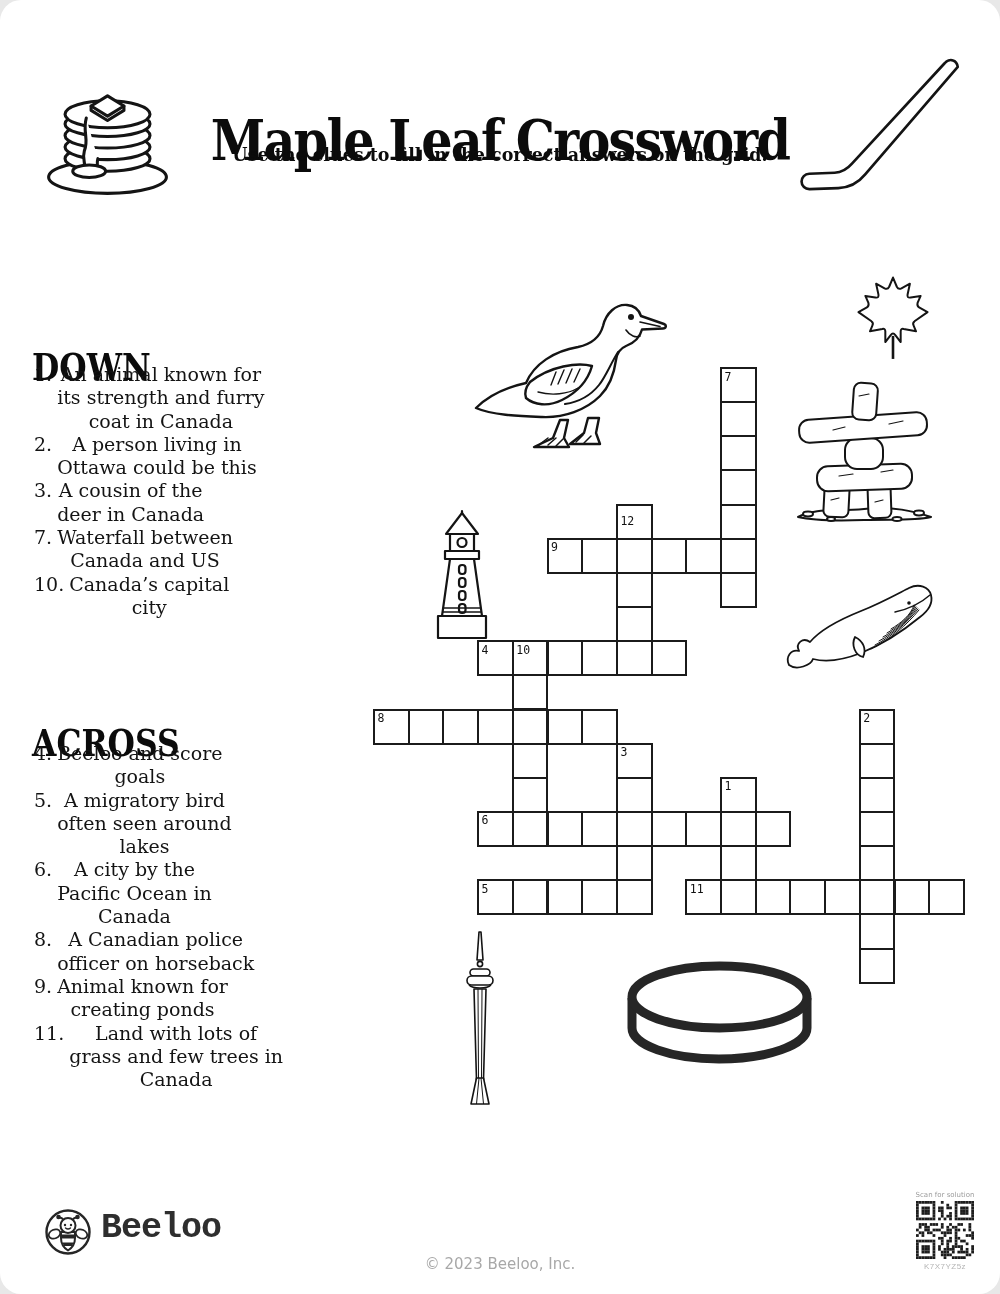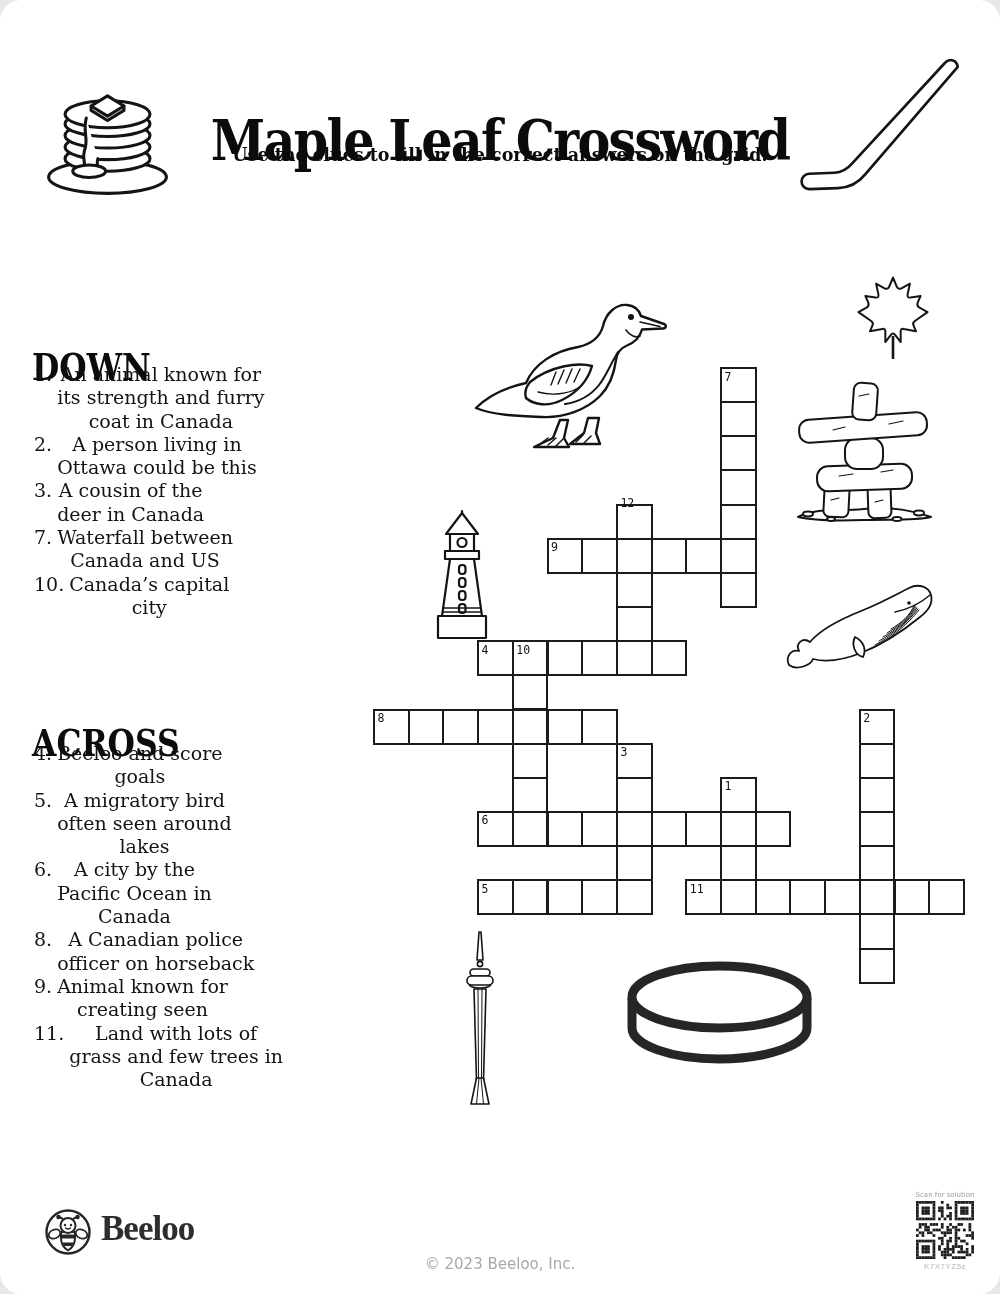--- a/index.html
+++ b/index.html
@@ -25,21 +25,21 @@
   .clue .num{flex:0 0 auto;font-weight:normal;}
   .clue .txt{white-space:pre-line;text-align:center;}
 
   
   #crossword-grid{position:absolute;}
   .cell{position:absolute;box-sizing:border-box;border:2px solid #1b1b1b;background:transparent;}
   .cellnum{position:absolute;font-family:"DejaVu Sans Mono",monospace;font-size:11.5px;
            line-height:12px;color:#111;}
 
   
-  .wordmark{position:absolute;left:101px;top:1211px;font-family:Liberation Serif, serif;
+  .wordmark{position:absolute;left:101px;top:1211px;font-family:Liberation Mono, monospace;
             font-weight:bold;font-size:35px;letter-spacing:-1px;color:#2e2e2e;line-height:1;}
   .copyright{position:absolute;left:0;top:1255px;width:1000px;text-align:center;
             font-family:"DejaVu Sans",sans-serif;font-size:15px;color:#a8a8a8;}
   .qr-caption{position:absolute;left:912px;top:1191px;width:66px;text-align:center;
             font-family:"DejaVu Sans",sans-serif;font-size:7px;color:#9b9b9b;}
   .qr-id{position:absolute;left:912px;top:1262px;width:66px;text-align:center;
             font-family:Liberation Sans, sans-serif;font-size:8px;color:#b5b5b5;letter-spacing:.5px;}
 </style>
 </head>
 <body>
@@ -120,21 +120,21 @@
 Canada</span>
       </li>
       <li class="clue">
         <span class="num">8.</span>
         <span class="txt">A Canadian police
 officer on horseback</span>
       </li>
       <li class="clue">
         <span class="num">9.</span>
         <span class="txt">Animal known for
-creating seen</span>
+creating ponds</span>
       </li>
       <li class="clue">
         <span class="num">11.</span>
         <span class="txt">Land with lots of
 grass and few trees in
 Canada</span>
       </li>
     </ul>
 
   <svg class="abs" style="left:468px;top:292px" width="210" height="175" viewBox="0 0 210 175">
@@ -298,21 +298,21 @@
       <div class="cell" style="left: 138.8px; top: 512.25px; width: 36.7px; height: 36.15px; border-color: rgb(27, 27, 27);"></div>
       <div class="cell" style="left: 173.5px; top: 512.25px; width: 36.7px; height: 36.15px; border-color: rgb(27, 27, 27);"></div>
       <div class="cell" style="left: 208.2px; top: 512.25px; width: 36.7px; height: 36.15px; border-color: rgb(27, 27, 27);"></div>
       <div class="cell" style="left: 312.3px; top: 512.25px; width: 36.7px; height: 36.15px; border-color: rgb(27, 27, 27);"></div>
       <div class="cell" style="left: 381.7px; top: 512.25px; width: 36.7px; height: 36.15px; border-color: rgb(27, 27, 27);"></div>
       <div class="cell" style="left: 416.4px; top: 512.25px; width: 36.7px; height: 36.15px; border-color: rgb(27, 27, 27);"></div>
       <div class="cell" style="left: 451.1px; top: 512.25px; width: 36.7px; height: 36.15px; border-color: rgb(27, 27, 27);"></div>
       <div class="cell" style="left: 520.5px; top: 512.25px; width: 36.7px; height: 36.15px; border-color: rgb(27, 27, 27);"></div>
       <div class="cell" style="left: 555.2px; top: 512.25px; width: 36.7px; height: 36.15px; border-color: rgb(27, 27, 27);"></div>
       <div class="cellnum" style="left: 351.5px; top: 3.5px;">7</div>
-      <div class="cellnum" style="left: 247.4px; top: 130px;">12</div>
+      <div class="cellnum" style="left: 247.4px; top: 148px;">12</div>
       <div class="cellnum" style="left: 178px; top: 174.25px;">9</div>
       <div class="cellnum" style="left: 108.6px; top: 276.7px;">4</div>
       <div class="cellnum" style="left: 143.3px; top: 276.7px;">10</div>
       <div class="cellnum" style="left: 4.5px; top: 345px;">8</div>
       <div class="cellnum" style="left: 490.3px; top: 345px;">2</div>
       <div class="cellnum" style="left: 247.4px; top: 379.15px;">3</div>
       <div class="cellnum" style="left: 351.5px; top: 413.3px;">1</div>
       <div class="cellnum" style="left: 108.6px; top: 447.45px;">6</div>
       <div class="cellnum" style="left: 108.6px; top: 515.75px;">5</div>
       <div class="cellnum" style="left: 316.8px; top: 515.75px;">11</div>

